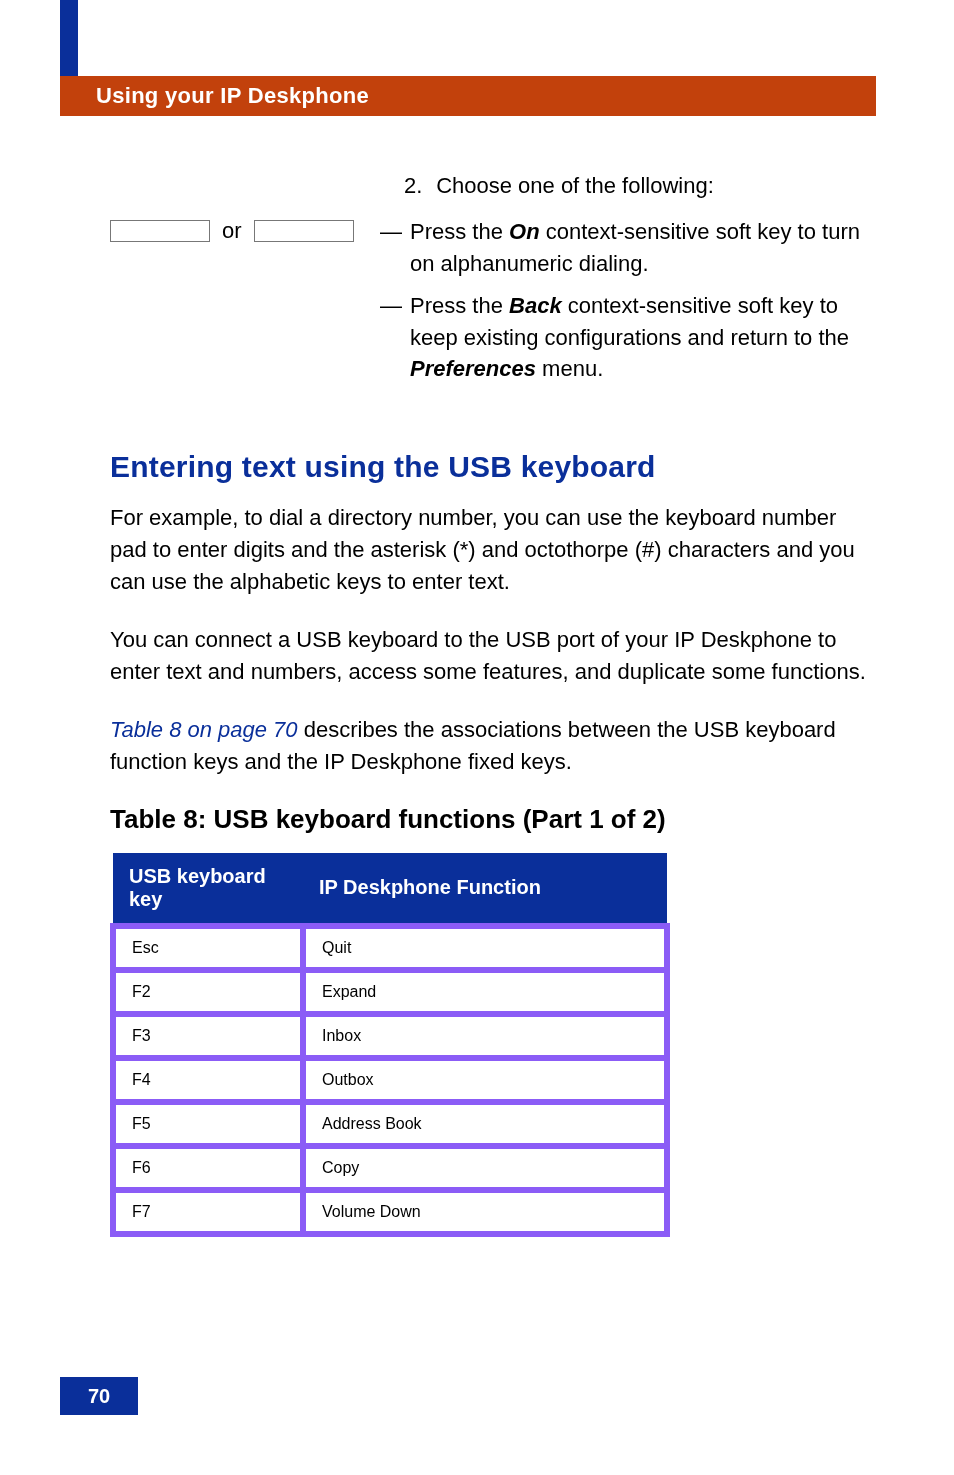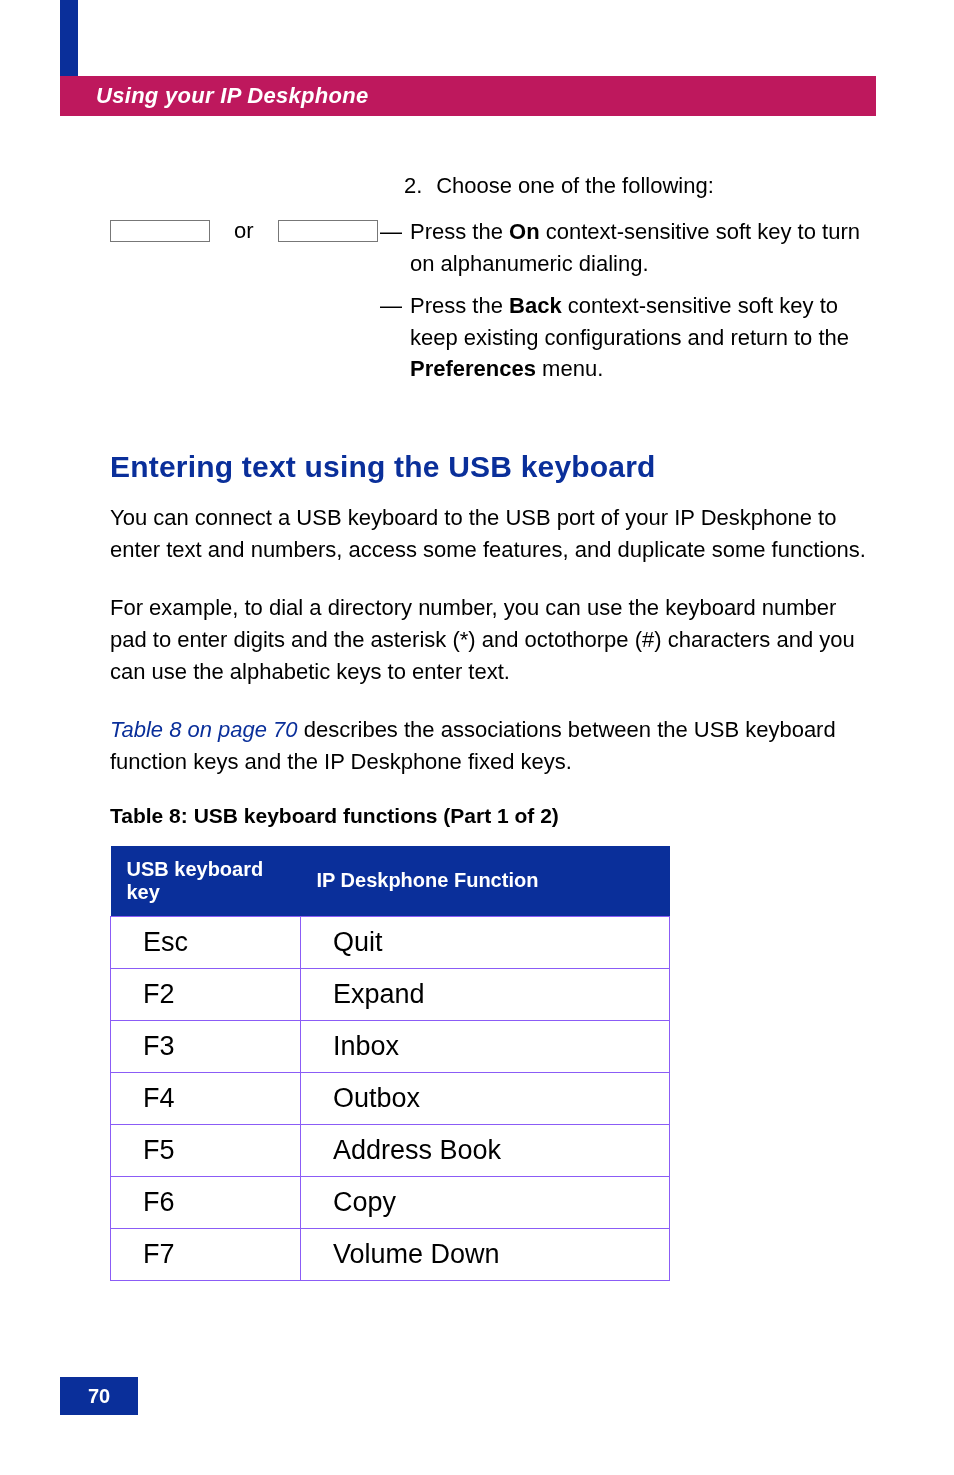--- a/index.html
+++ b/index.html
@@ -1,39 +1,39 @@
 <!DOCTYPE html>
 <html><head>
 <meta charset="utf-8">
 <style>
   * { box-sizing: border-box; margin: 0; padding: 0; }
   html, body { width: 954px; height: 1475px; font-family: Arial, Helvetica, sans-serif; background: #fff; color: #000; }
   .page { position: relative; width: 954px; height: 1475px; padding: 0; }
   .blue-stripe { position: absolute; top: 0; left: 60px; width: 18px; height: 115px; background: #0a2f9a; }
-  .header-bar { position: absolute; top: 76px; left: 60px; right: 78px; height: 40px; background: #be185d; display: flex; align-items: center; font-style: italic; }
+  .header-bar { position: absolute; top: 76px; left: 60px; right: 78px; height: 40px; background: #c2410c; display: flex; align-items: center; }
   .header-title { color: #fff; font-weight: bold; font-size: 22px; padding-left: 36px; font-family: Arial, Helvetica, sans-serif; letter-spacing: 0.3px; }
   .content { position: absolute; top: 170px; left: 110px; right: 78px; }
   .step-row { display: flex; align-items: flex-start; margin-bottom: 55px; }
-  .key-slot { width: 270px; flex-shrink: 0; display: flex; align-items: center; gap: 24px; padding-top: 48px; }
+  .key-slot { width: 270px; flex-shrink: 0; display: flex; align-items: center; gap: 12px; padding-top: 48px; }
   .key-box { width: 100px; height: 22px; border: 1.5px solid #777; background: #fff; }
   .or-text { font-size: 22px; color: #000; }
   .step-text { flex: 1; font-size: 22px; line-height: 1.45; }
   .step-num { display: inline-block; min-width: 26px; }
   .step-main { margin-bottom: 14px; margin-left: 24px; }
   .sub-item { padding-left: 30px; text-indent: -30px; margin-bottom: 10px; }
   .sub-item .dash { display: inline-block; width: 30px; text-indent: 0; }
-  .bold { font-weight: bold; }
+  .bold { font-weight: bold; font-style: italic; }
   .h2 { color: #0a2f9a; font-size: 30px; font-weight: bold; margin: 32px 0 18px 0; letter-spacing: 0.2px; }
   .para { font-size: 22px; line-height: 1.45; margin-bottom: 26px; }
   .link { color: #0a2f9a; font-style: italic; }
-  .table-title { font-size: 21px; font-weight: bold; margin: 6px 0 18px 0; }
+  .table-title { font-size: 26px; font-weight: bold; margin: 6px 0 18px 0; }
   table.kb { border-collapse: collapse; width: 560px; }
   table.kb th { background: #0a2f9a; color: #fff; font-weight: bold; text-align: left; padding: 12px 16px; font-size: 20px; height: 62px; vertical-align: middle; }
   table.kb th:first-child { width: 190px; }
-  table.kb td { border: 1px solid #8b5cf6; padding: 10px 32px; font-size: 27px; }
+  table.kb td { border: 6px solid #8b5cf6; padding: 10px 16px; font-size: 16px; }
   .footer { position: absolute; bottom: 60px; left: 60px; width: 78px; height: 38px; background: #0a2f9a; color: #fff; display: flex; align-items: center; justify-content: center; font-weight: bold; font-size: 20px; margin-top: 16px; }
 </style>
 </head>
 <body>
 
 <div class="page">
 
   <div class="blue-stripe"></div>
   <div class="header-bar">
     <div class="header-title">Using your IP Deskphone</div>
@@ -56,22 +56,22 @@
           <span class="dash">—</span><span>Press the </span><span class="bold">On</span><span> context-sensitive soft key to turn on alphanumeric dialing.</span>
         </div>
         <div class="sub-item">
           <span class="dash">—</span><span>Press the </span><span class="bold">Back</span><span> context-sensitive soft key to keep existing configurations and return to the </span><span class="bold">Preferences</span><span> menu.</span>
         </div>
       </div>
     </div>
 
     <div class="h2">Entering text using the USB keyboard</div>
 
+    <div class="para">For example, to dial a directory number, you can use the keyboard number pad to enter digits and the asterisk (*) and octothorpe (#) characters and you can use the alphabetic keys to enter text.</div>
     <div class="para">You can connect a USB keyboard to the USB port of your IP Deskphone to enter text and numbers, access some features, and duplicate some functions.</div>
-    <div class="para">For example, to dial a directory number, you can use the keyboard number pad to enter digits and the asterisk (*) and octothorpe (#) characters and you can use the alphabetic keys to enter text.</div>
     <div class="para">
       <span class="link">Table 8 on page 70</span><span> describes the associations between the USB keyboard function keys and the IP Deskphone fixed keys.</span>
     </div>
 
     <div class="table-title">Table 8: USB keyboard functions (Part 1 of 2)</div>
 
     <table class="kb">
       <thead>
         <tr>
           <th>USB keyboard key</th>

